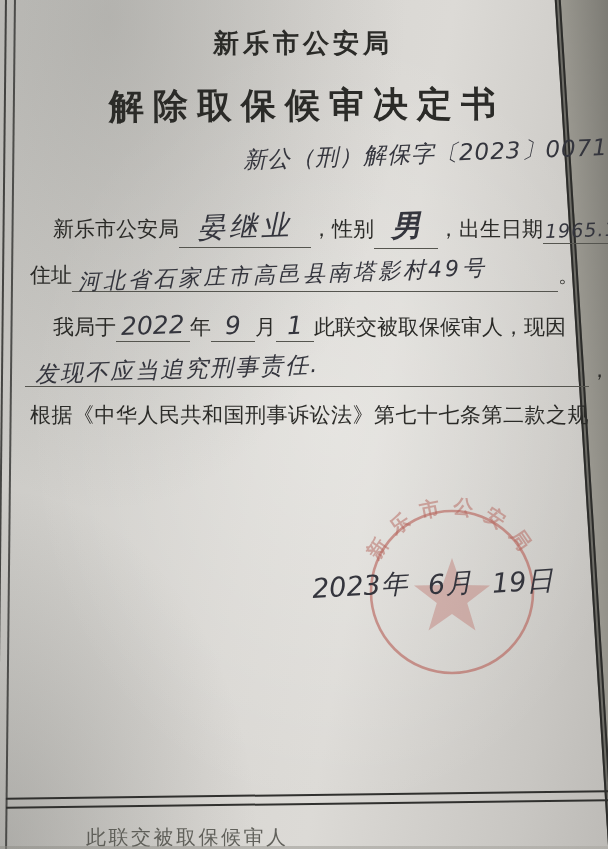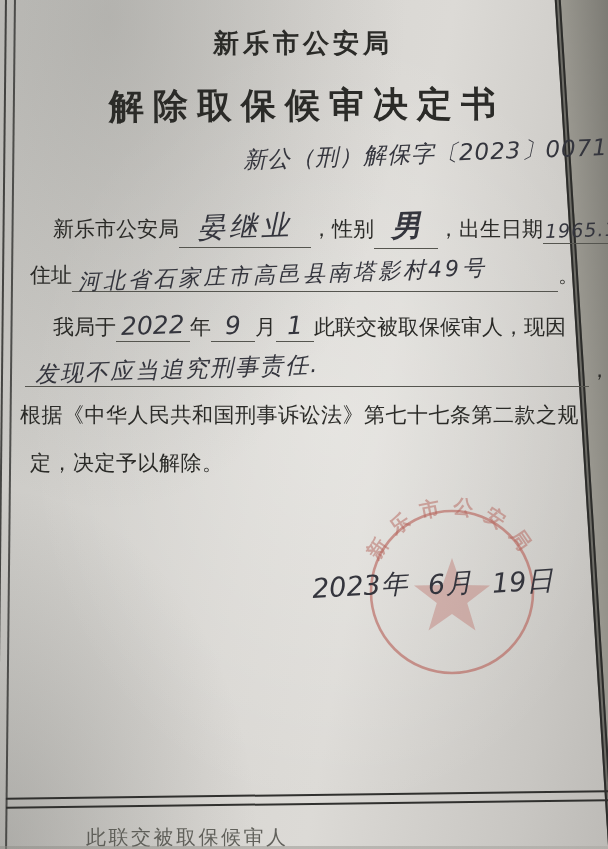--- a/index.html
+++ b/index.html
@@ -114,22 +114,21 @@
   </div>
 
   <div class="line" style="top:311px;left:53px;">
     <span>我局于</span><span class="blank w-year"><span class="hw hw-num">2022</span></span><span>年</span><span class="blank w-month"><span class="hw hw-num">9</span></span><span>月</span><span class="blank w-day"><span class="hw hw-num">1</span></span><span>此联交被取保候审人，现因</span>
   </div>
 
   <div class="line" style="top:354px;left:25px;">
     <span class="blank w-reason"><span class="hw hw-reason">发现不应当追究刑事责任.</span></span><span>，</span>
   </div>
 
-  <div class="line legal" style="top:401px;left:20px;font-family:Liberation Mono, monospace;">根据《中华人民共和国刑事诉讼法》第七十七条第二款之规</div>
-  <div class="line legal" style="top:449px;left:30px;">定，决定予以解除。</div>
+  <div class="line legal" style="top:401px;left:30px;font-family:Liberation Mono, monospace;">根据《中华人民共和国刑事诉讼法》第七十七条第二款之规</div>
 
   <svg class="seal" width="190" height="190" viewBox="0 0 190 190">
     <circle class="seal-ring" cx="95" cy="95" r="81"></circle>
     <polygon class="seal-star" points="95,61 104.4,88.1 133.0,88.6 110.2,105.9 118.5,133.4 95,117 71.5,133.4 79.8,105.9 57.0,88.6 85.6,88.1"></polygon>
     <defs>
       <path id="sealArc" d="M 28 140 A 80 80 0 1 1 162 140" fill="none"></path>
     </defs>
     <text class="seal-text">
       <textPath href="#sealArc" startOffset="50%" text-anchor="middle">新乐市公安局</textPath>
     </text>

